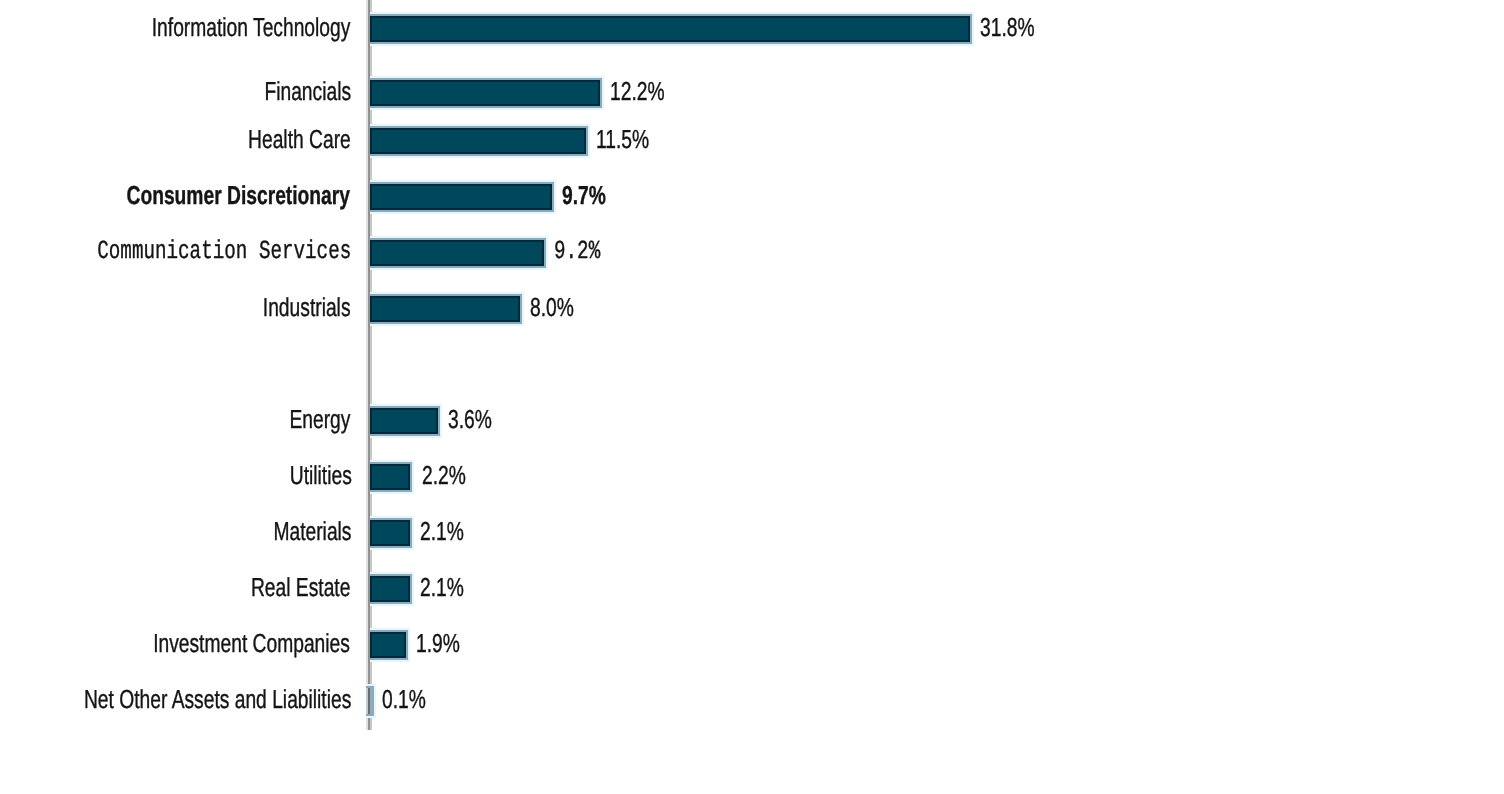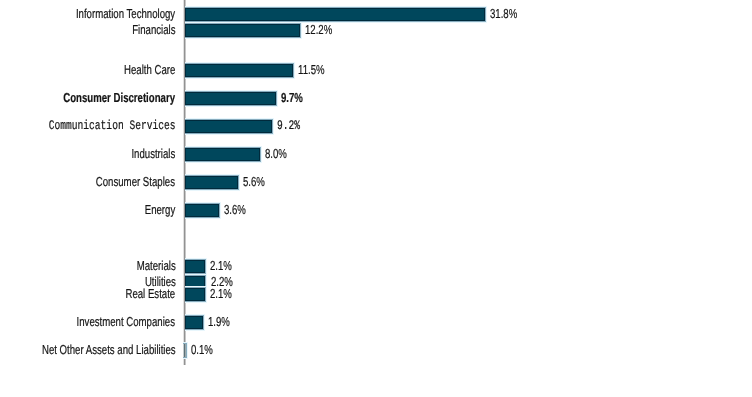--- a/index.html
+++ b/index.html
@@ -102,21 +102,21 @@
   <div class="axis-line"></div>
 
   <div class="plot" id="plot">
 
     <div class="row" style="top: 0px;">
       <div class="cat-label">Information Technology</div>
       <div class="bar" style="top: 7.55px; width: 300.52px;"></div>
       <div class="val-label" style="left: 490.23px;">31.8%</div>
     </div>
 
-    <div class="row" style="top: 16px; text-align: right;">
+    <div class="row" style="top: 32px; text-align: right;">
       <div class="cat-label">Financials</div>
       <div class="bar" style="top: 7.55px; width: 115.294px;"></div>
       <div class="val-label" style="left: 305.004px;">12.2%</div>
     </div>
 
     <div class="row" style="top: 56px;">
       <div class="cat-label">Health Care</div>
       <div class="bar" style="top: 7.55px; width: 108.678px;"></div>
       <div class="val-label" style="left: 298.388px;">11.5%</div>
     </div>
@@ -132,33 +132,28 @@
       <div class="bar" style="top: 7.55px; width: 86.9428px;"></div>
       <div class="val-label" style="left: 276.653px;">9.2%</div>
     </div>
 
     <div class="row" style="top: 140px;">
       <div class="cat-label">Industrials</div>
       <div class="bar" style="top: 7.55px; width: 75.6024px;"></div>
       <div class="val-label" style="left: 265.312px;">8.0%</div>
     </div>
 
-    <div class="row" style="top: 168px;">
-      <div class="cat-label">Consumer Staples</div>
-      <div class="bar" style="top: 7.55px; width: 52.9217px;"></div>
-      <div class="val-label" style="left: 242.632px;">5.6%</div>
-    </div>
 
     <div class="row" style="top: 196px;">
       <div class="cat-label">Energy</div>
       <div class="bar" style="top: 7.55px; width: 34.0211px;"></div>
       <div class="val-label" style="left: 223.731px;">3.6%</div>
     </div>
 
-    <div class="row" style="top: 224px; margin-top: 44px;">
+    <div class="row" style="top: 224px;">
       <div class="cat-label">Utilities</div>
       <div class="bar" style="top: 7.55px; width: 20.7907px;"></div>
       <div class="val-label" style="left: 210.501px;">2.2%</div>
     </div>
 
     <div class="row" style="top: 252px;">
       <div class="cat-label">Materials</div>
       <div class="bar" style="top: 7.55px; width: 19.8456px;"></div>
       <div class="val-label" style="left: 209.556px;">2.1%</div>
     </div>

